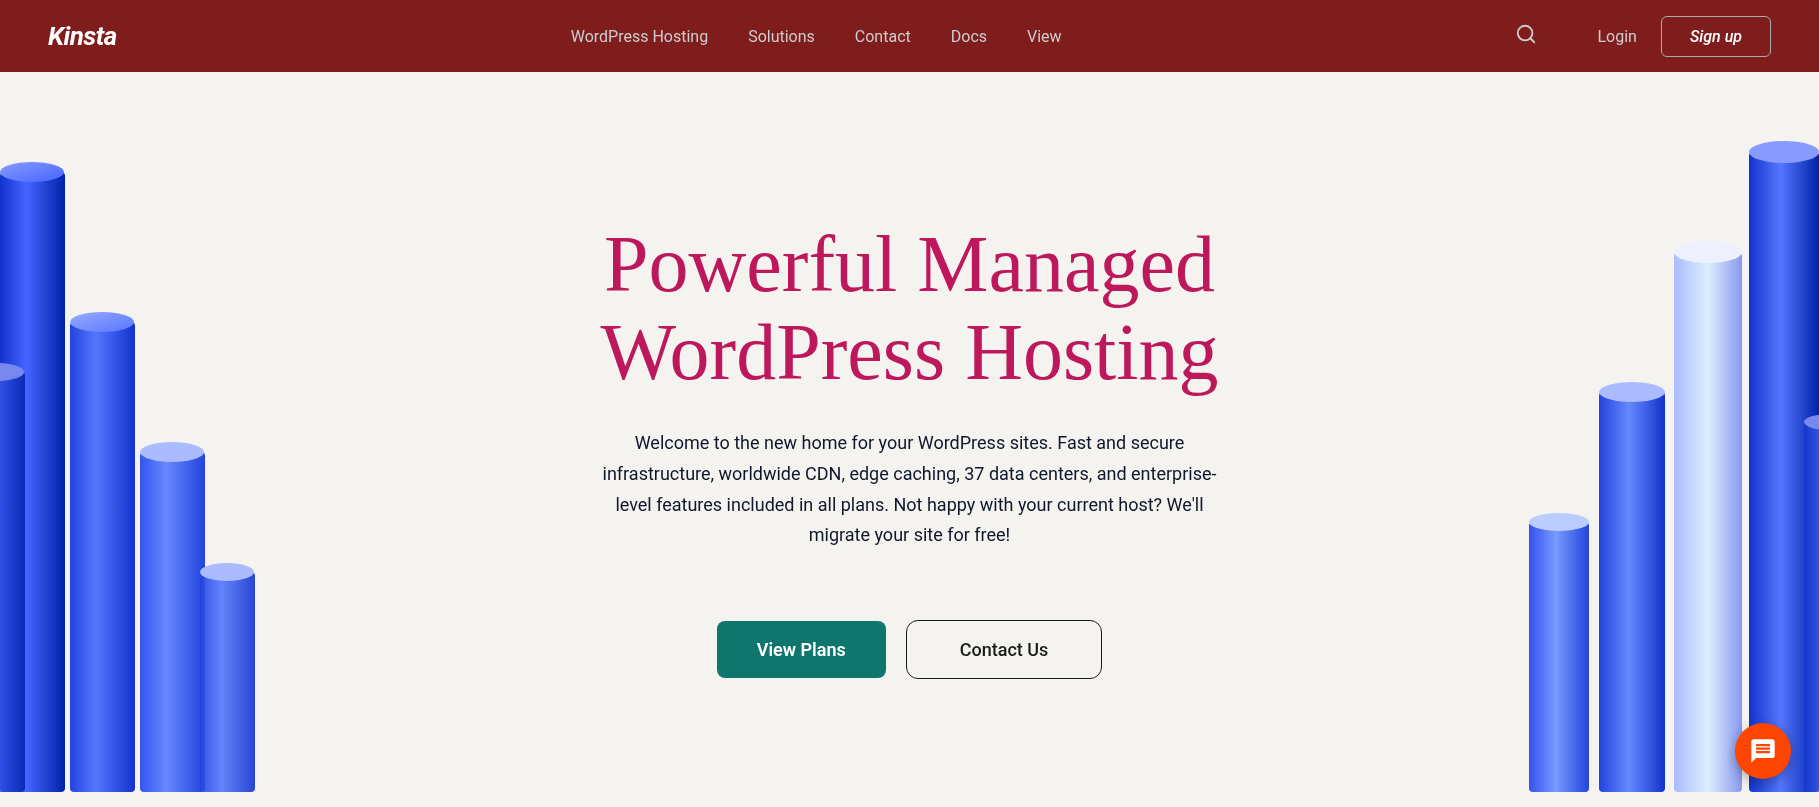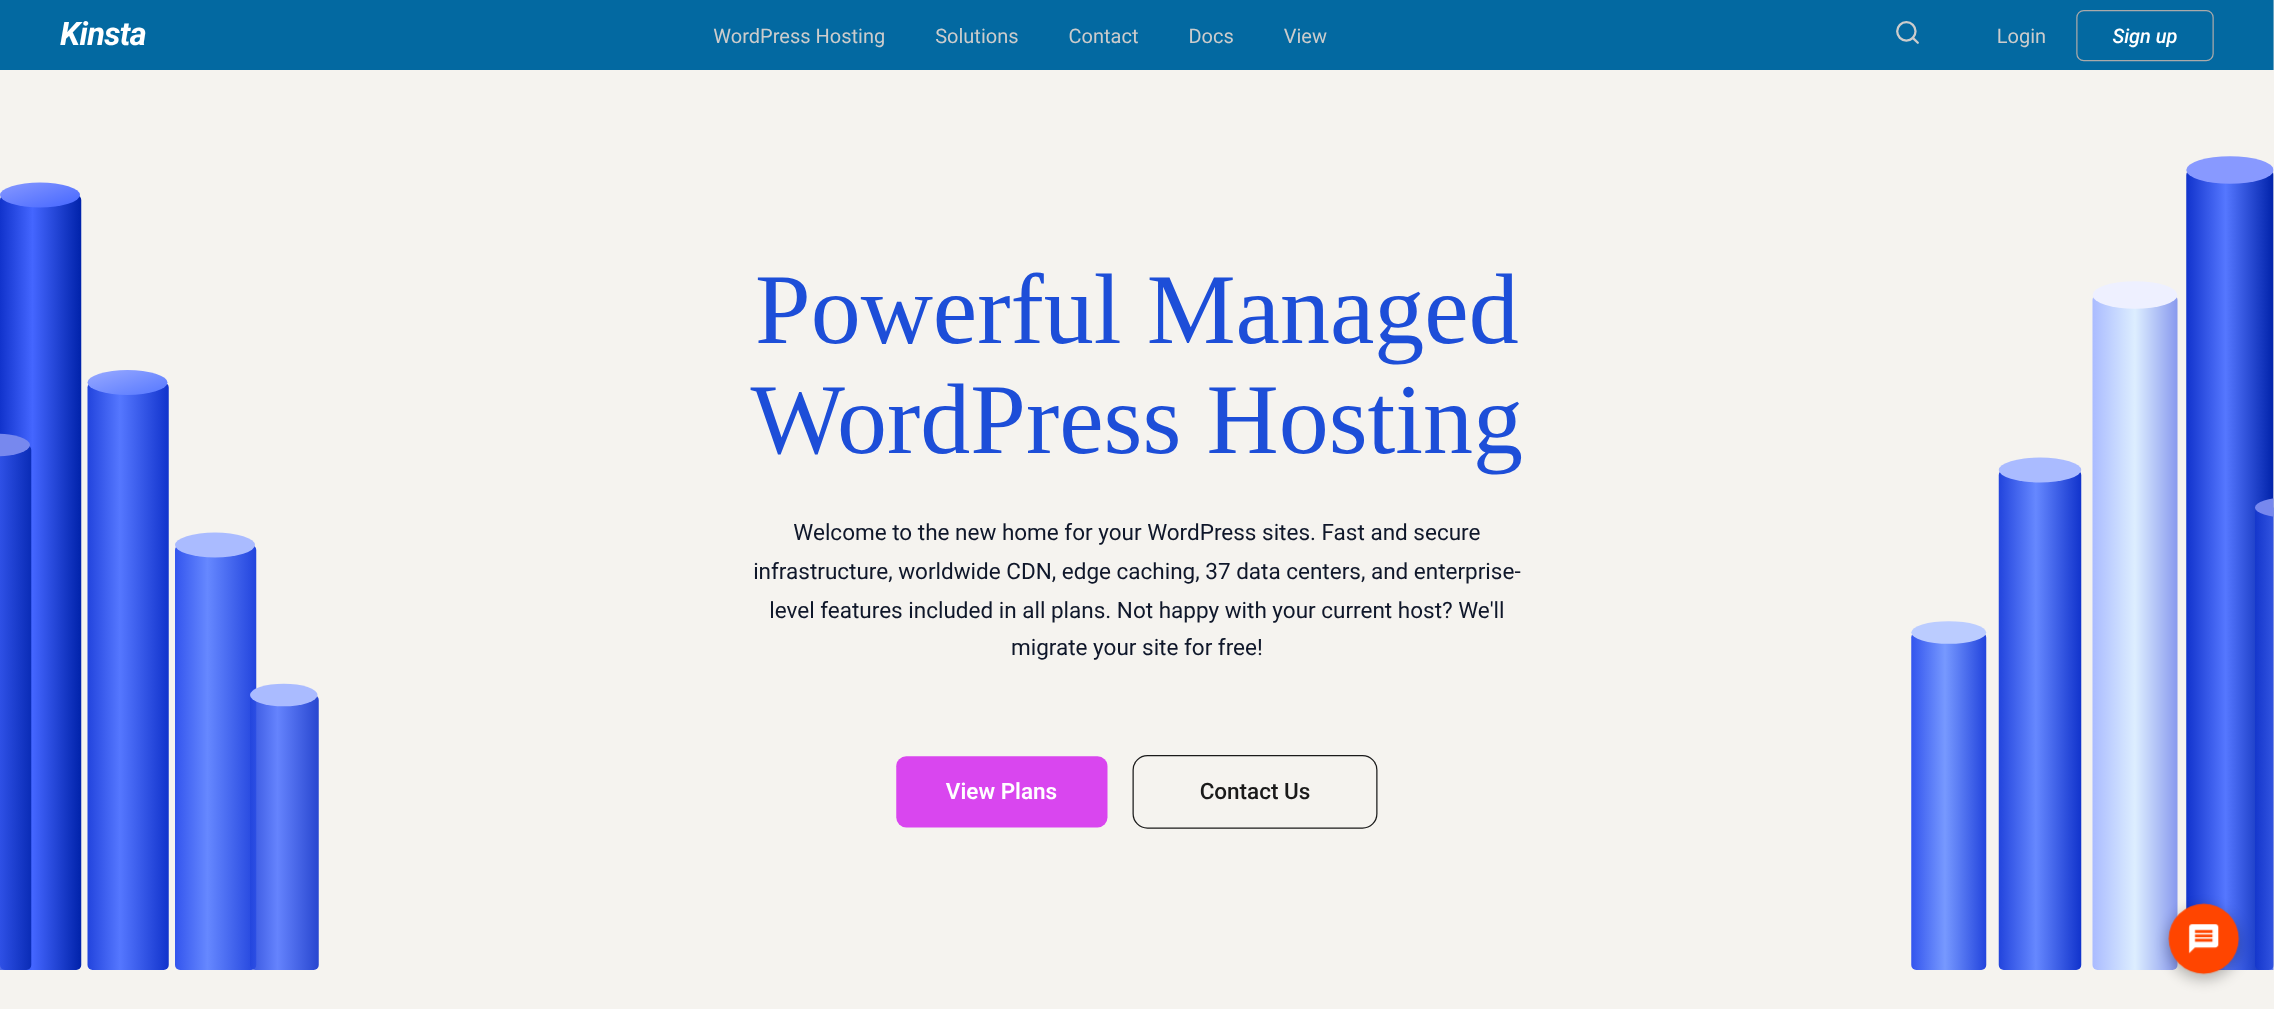--- a/index.html
+++ b/index.html
@@ -11,22 +11,22 @@
     body {
       font-family: -apple-system, BlinkMacSystemFont, 'Segoe UI', Roboto, sans-serif;
       background: #f5f3ef;
       width: 1819px;
       min-height: 807px;
       overflow-x: hidden;
     }
 
     
     nav {
-      background: #0369a1;
-      height: 56px;
+      background: #7f1d1d;
+      height: 72px;
       display: flex;
       align-items: center;
       justify-content: space-between;
       padding: 0 48px;
       position: relative;
       z-index: 10;
     }
 
     .nav-logo {
       color: #ffffff;
@@ -103,42 +103,42 @@
       position: relative;
       z-index: 5;
       padding: 60px 20px;
     }
 
     .hero-title {
       font-family: Georgia, 'Times New Roman', serif;
       font-size: 80px;
       font-weight: 400;
       line-height: 1.1;
-      color: #1d4ed8;
+      color: #be185d;
       margin-bottom: 32px;
       margin-top: 20px;
     }
 
     .hero-description {
       font-size: 18px;
       color: #0f172a;
       line-height: 1.7;
       max-width: 650px;
       margin: 0 auto 69px;
     }
 
     .hero-buttons {
       display: flex;
       gap: 20px;
       justify-content: center;
       align-items: center;
     }
 
     .btn-primary {
-      background: #d946ef;
+      background: #0f766e;
       color: #ffffff;
       border: none;
       padding: 18px 40px;
       border-radius: 8px;
       font-size: 18px;
       font-weight: 600;
       cursor: pointer;
       text-decoration: none;
     }
 

